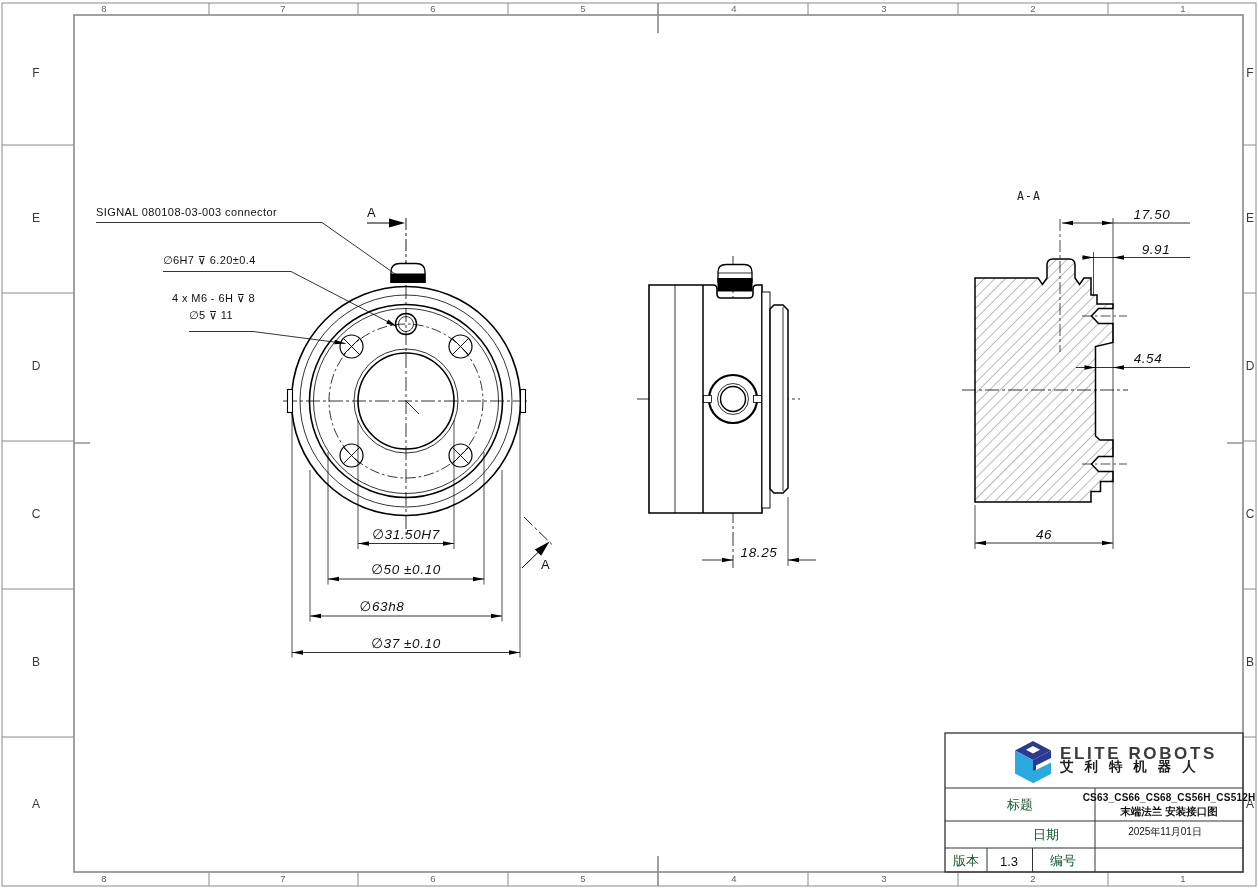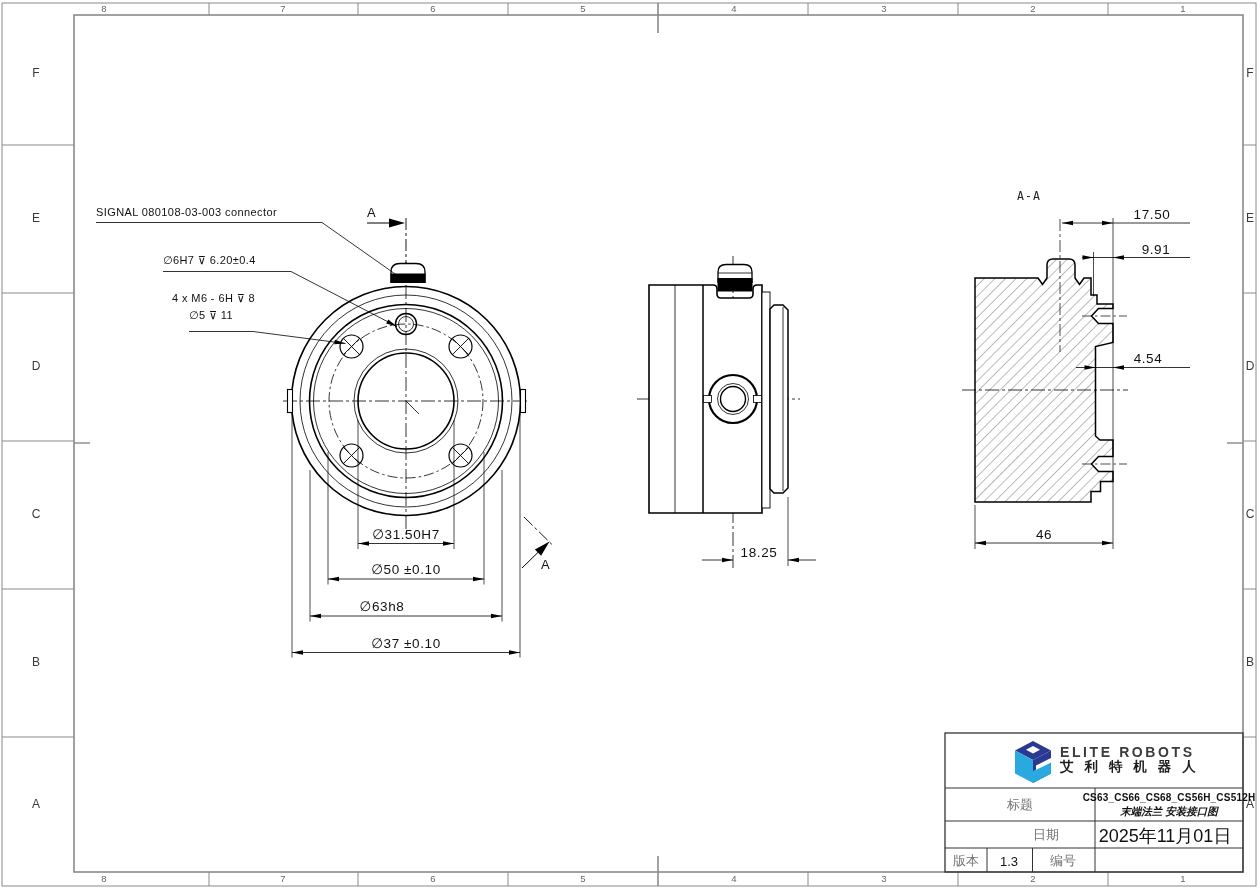--- a/index.html
+++ b/index.html
@@ -4,29 +4,29 @@
 <style>
   html,body{margin:0;padding:0;background:#fff;}
   .stage{position:relative;width:1258px;height:890px;background:#ffffff;
          font-family:"Liberation Sans","DejaVu Sans",sans-serif;overflow:hidden;}
   .stage svg{position:absolute;left:0;top:0;}
   .t{position:absolute;white-space:nowrap;line-height:1;color:#000;}
   .ctr{transform:translateX(-50%);}
   .zone{font-size:9.5px;color:#666;}
   .rowl{font-size:12px;color:#3a3a3a;}
   .ann{font-size:11px;letter-spacing:.4px;color:#111;}
-  .dim{font-size:13.5px;letter-spacing:.6px;color:#111;}
+  .dim{font-size:13.5px;letter-spacing:.6px;color:#111;font-style:italic;}
   .seclbl{font-size:13px;color:#111;}
   .aa{font-size:11.5px;letter-spacing:1px;color:#222;font-family:"DejaVu Sans Mono","Liberation Mono",monospace;}
-  .tb-label{font-size:13px;color:#737373;}
+  .tb-label{font-size:13px;color:#14532d;}
   .tb-small{font-size:13px;color:#111;}
   .tb-title1{font-size:10px;font-weight:bold;letter-spacing:.2px;color:#111;}
-  .tb-title2{font-size:10.5px;font-weight:bold;color:#111;font-style:italic;}
-  .tb-date{font-size:18px;color:#111;}
-  .logo-en{font-size:14px;font-weight:bold;letter-spacing:2.6px;color:#3b3b3b;}
+  .tb-title2{font-size:10.5px;font-weight:bold;color:#111;}
+  .tb-date{font-size:10px;color:#111;}
+  .logo-en{font-size:17px;font-weight:bold;letter-spacing:2.6px;color:#3b3b3b;}
   .logo-cn{font-size:13.5px;font-weight:bold;letter-spacing:3.6px;color:#1d1d1d;}
 </style>
 </head>
 <body>
 
 <div class="stage">
 
 <svg width="1258" height="890" viewBox="0 0 1258 890">
   <defs>
     <pattern id="hatch" patternUnits="userSpaceOnUse" width="7.5" height="7.5" patternTransform="rotate(-45)">

